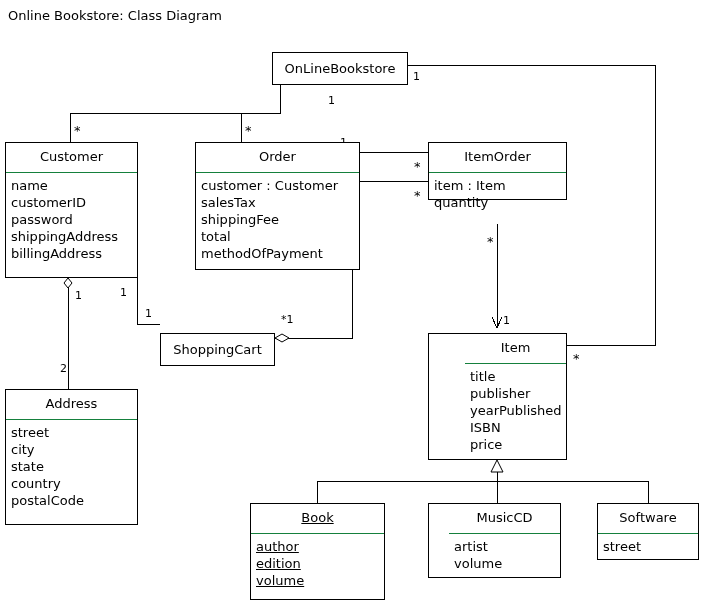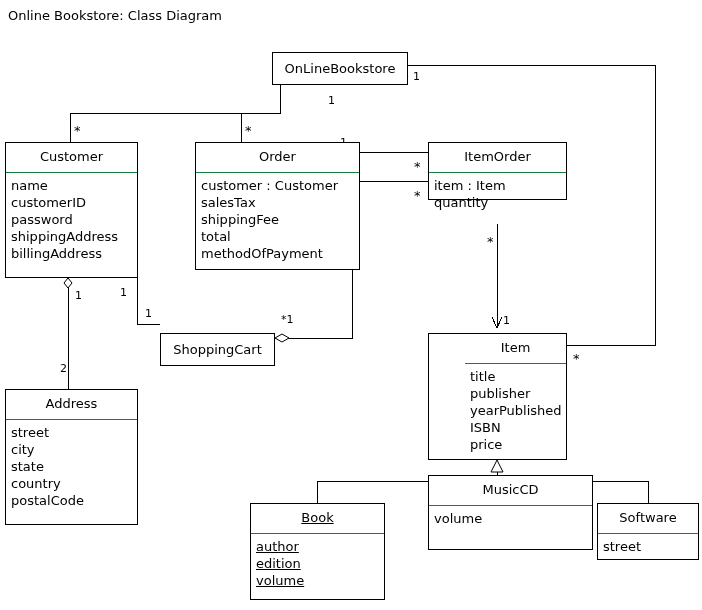--- a/index.html
+++ b/index.html
@@ -132,23 +132,24 @@
 
   <div class="uml-class" style="left:250px;top:503px;width:135px;height:97px;text-decoration:underline;">
     <div class="uml-name">Book</div>
     <div class="uml-attrs">
       <div class="uml-attr">author</div>
       <div class="uml-attr">edition</div>
       <div class="uml-attr">volume</div>
     </div>
   </div>
 
-  <div class="uml-class" style="left:428px;top:475px;width:165px;height:75px;">
+  <div class="uml-class" style="left:428px;top:503px;width:133px;height:75px;padding-left:20px;">
     <div class="uml-name">MusicCD</div>
     <div class="uml-attrs">
+      <div class="uml-attr">artist</div>
       <div class="uml-attr">volume</div>
     </div>
   </div>
 
   <div class="uml-class" style="left:597px;top:503px;width:102px;height:57px;">
     <div class="uml-name">Software</div>
     <div class="uml-attrs">
       <div class="uml-attr">street</div>
     </div>
   </div>

